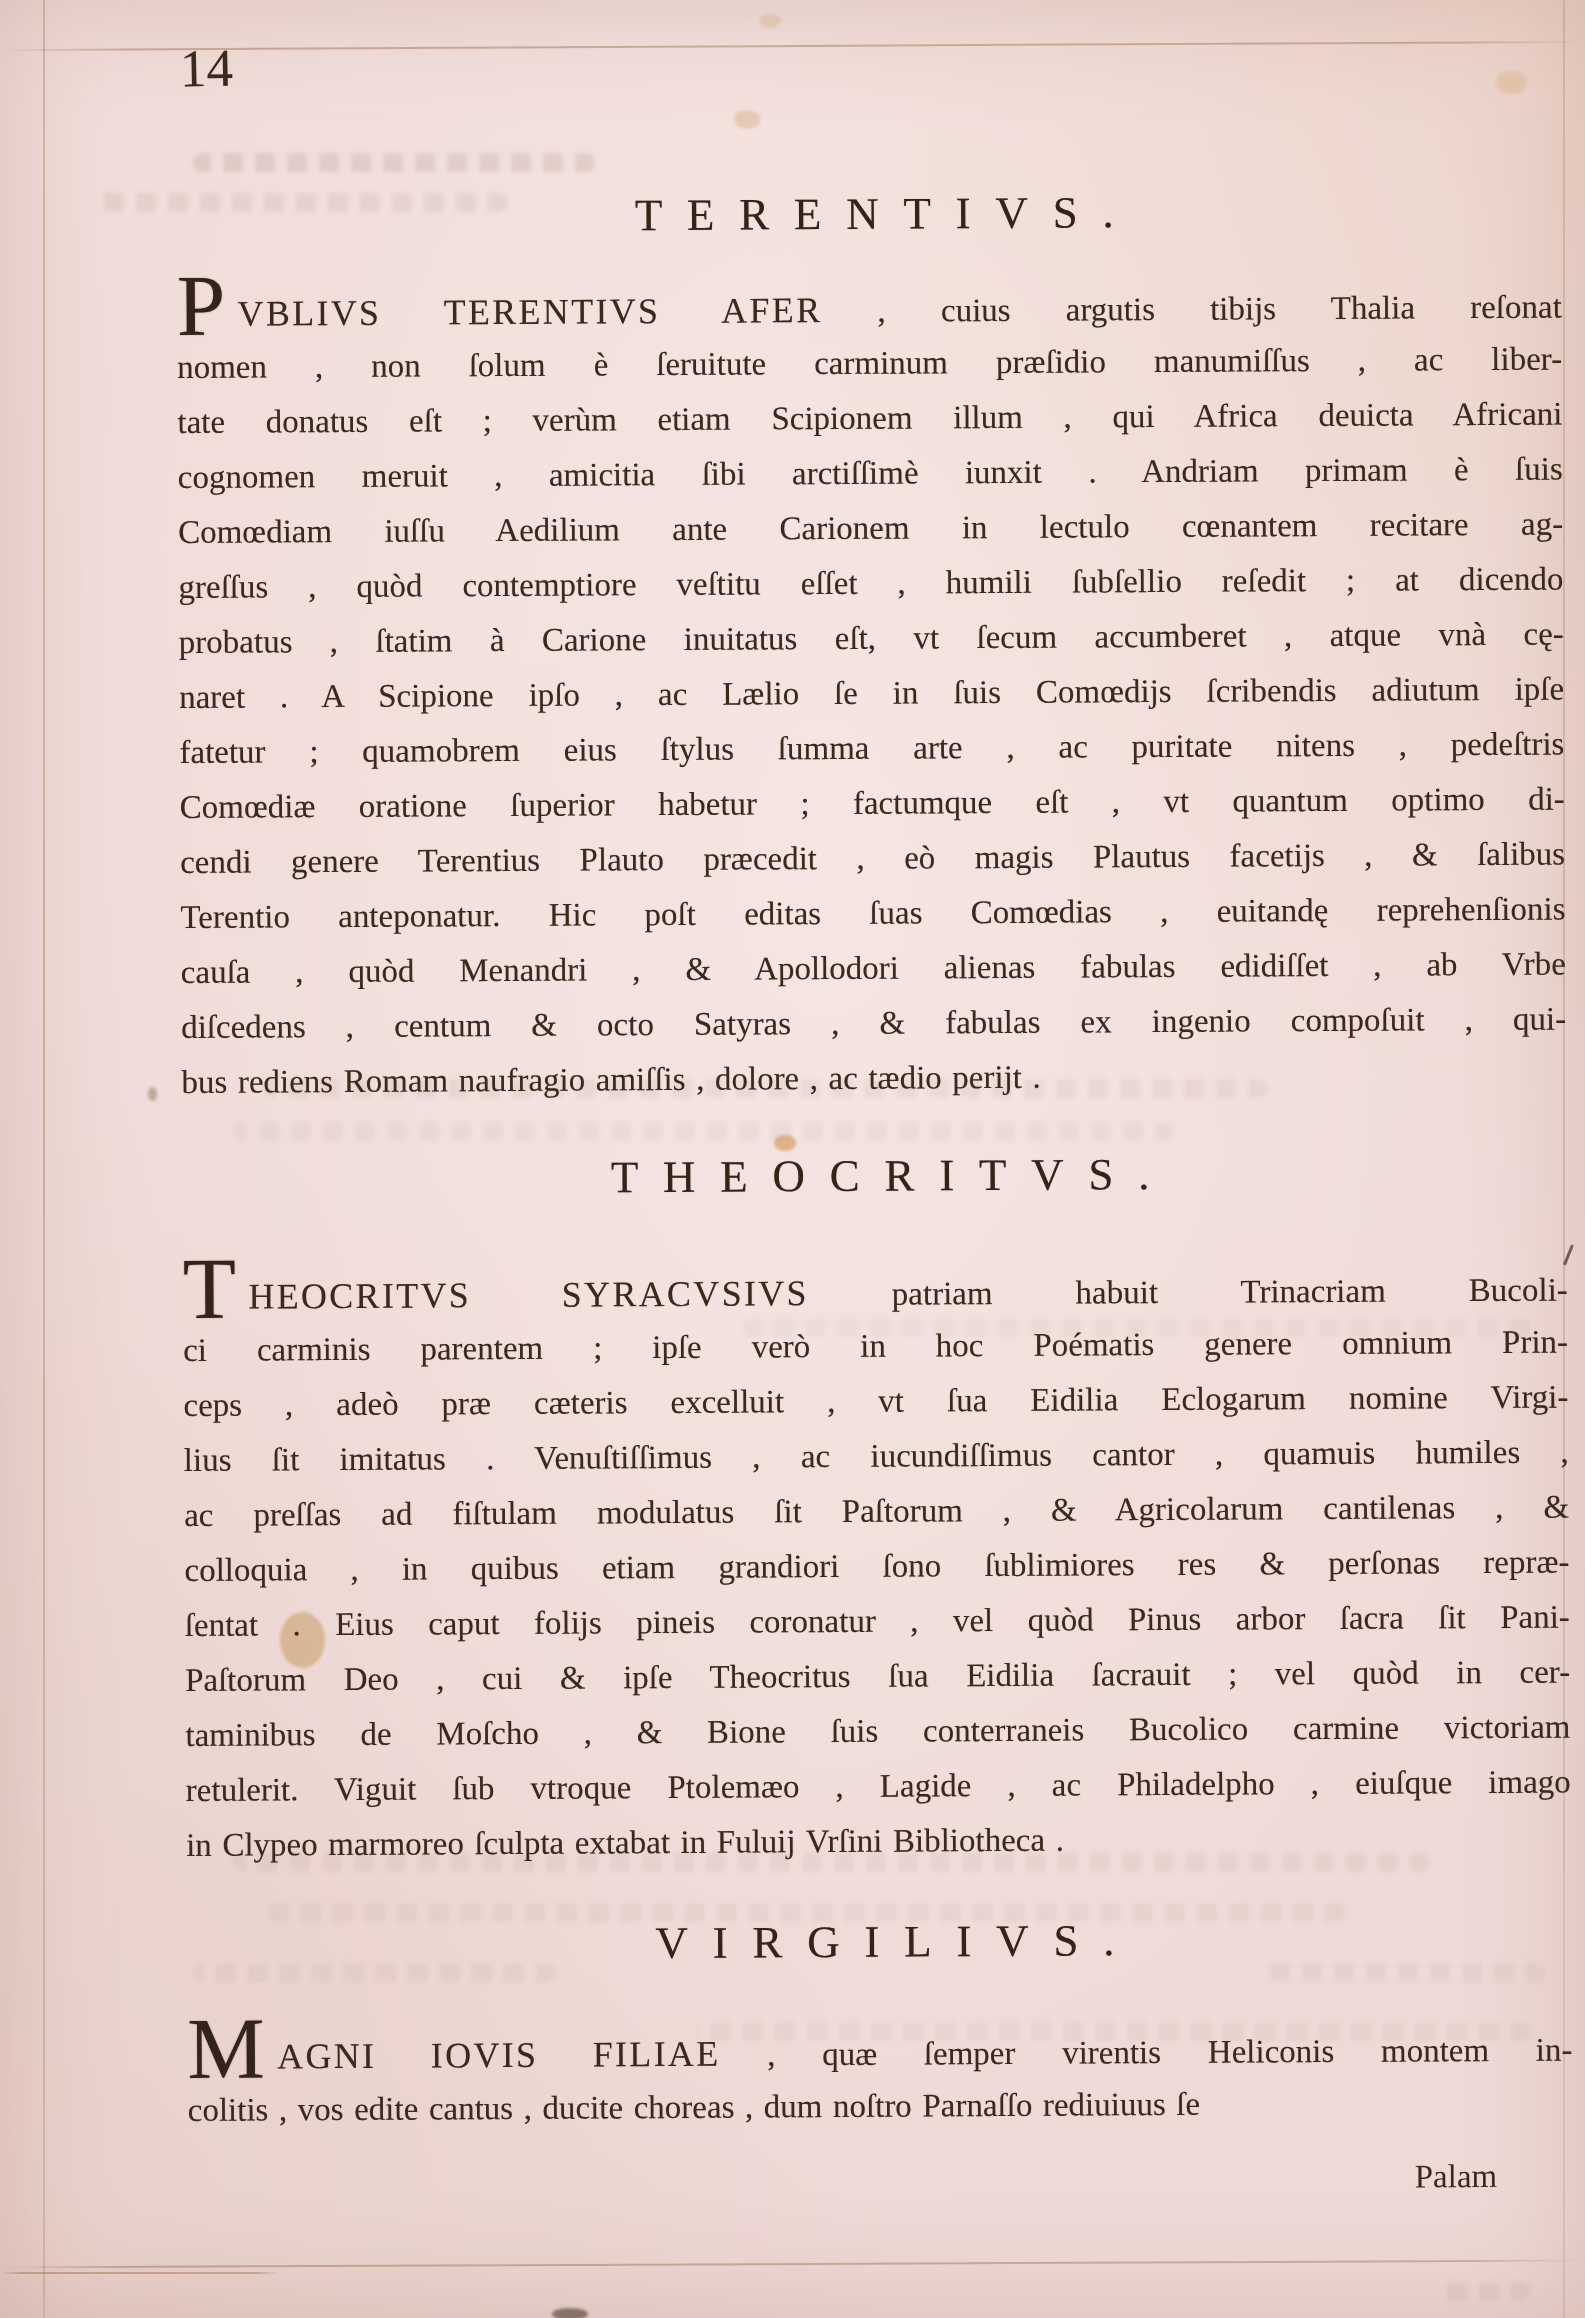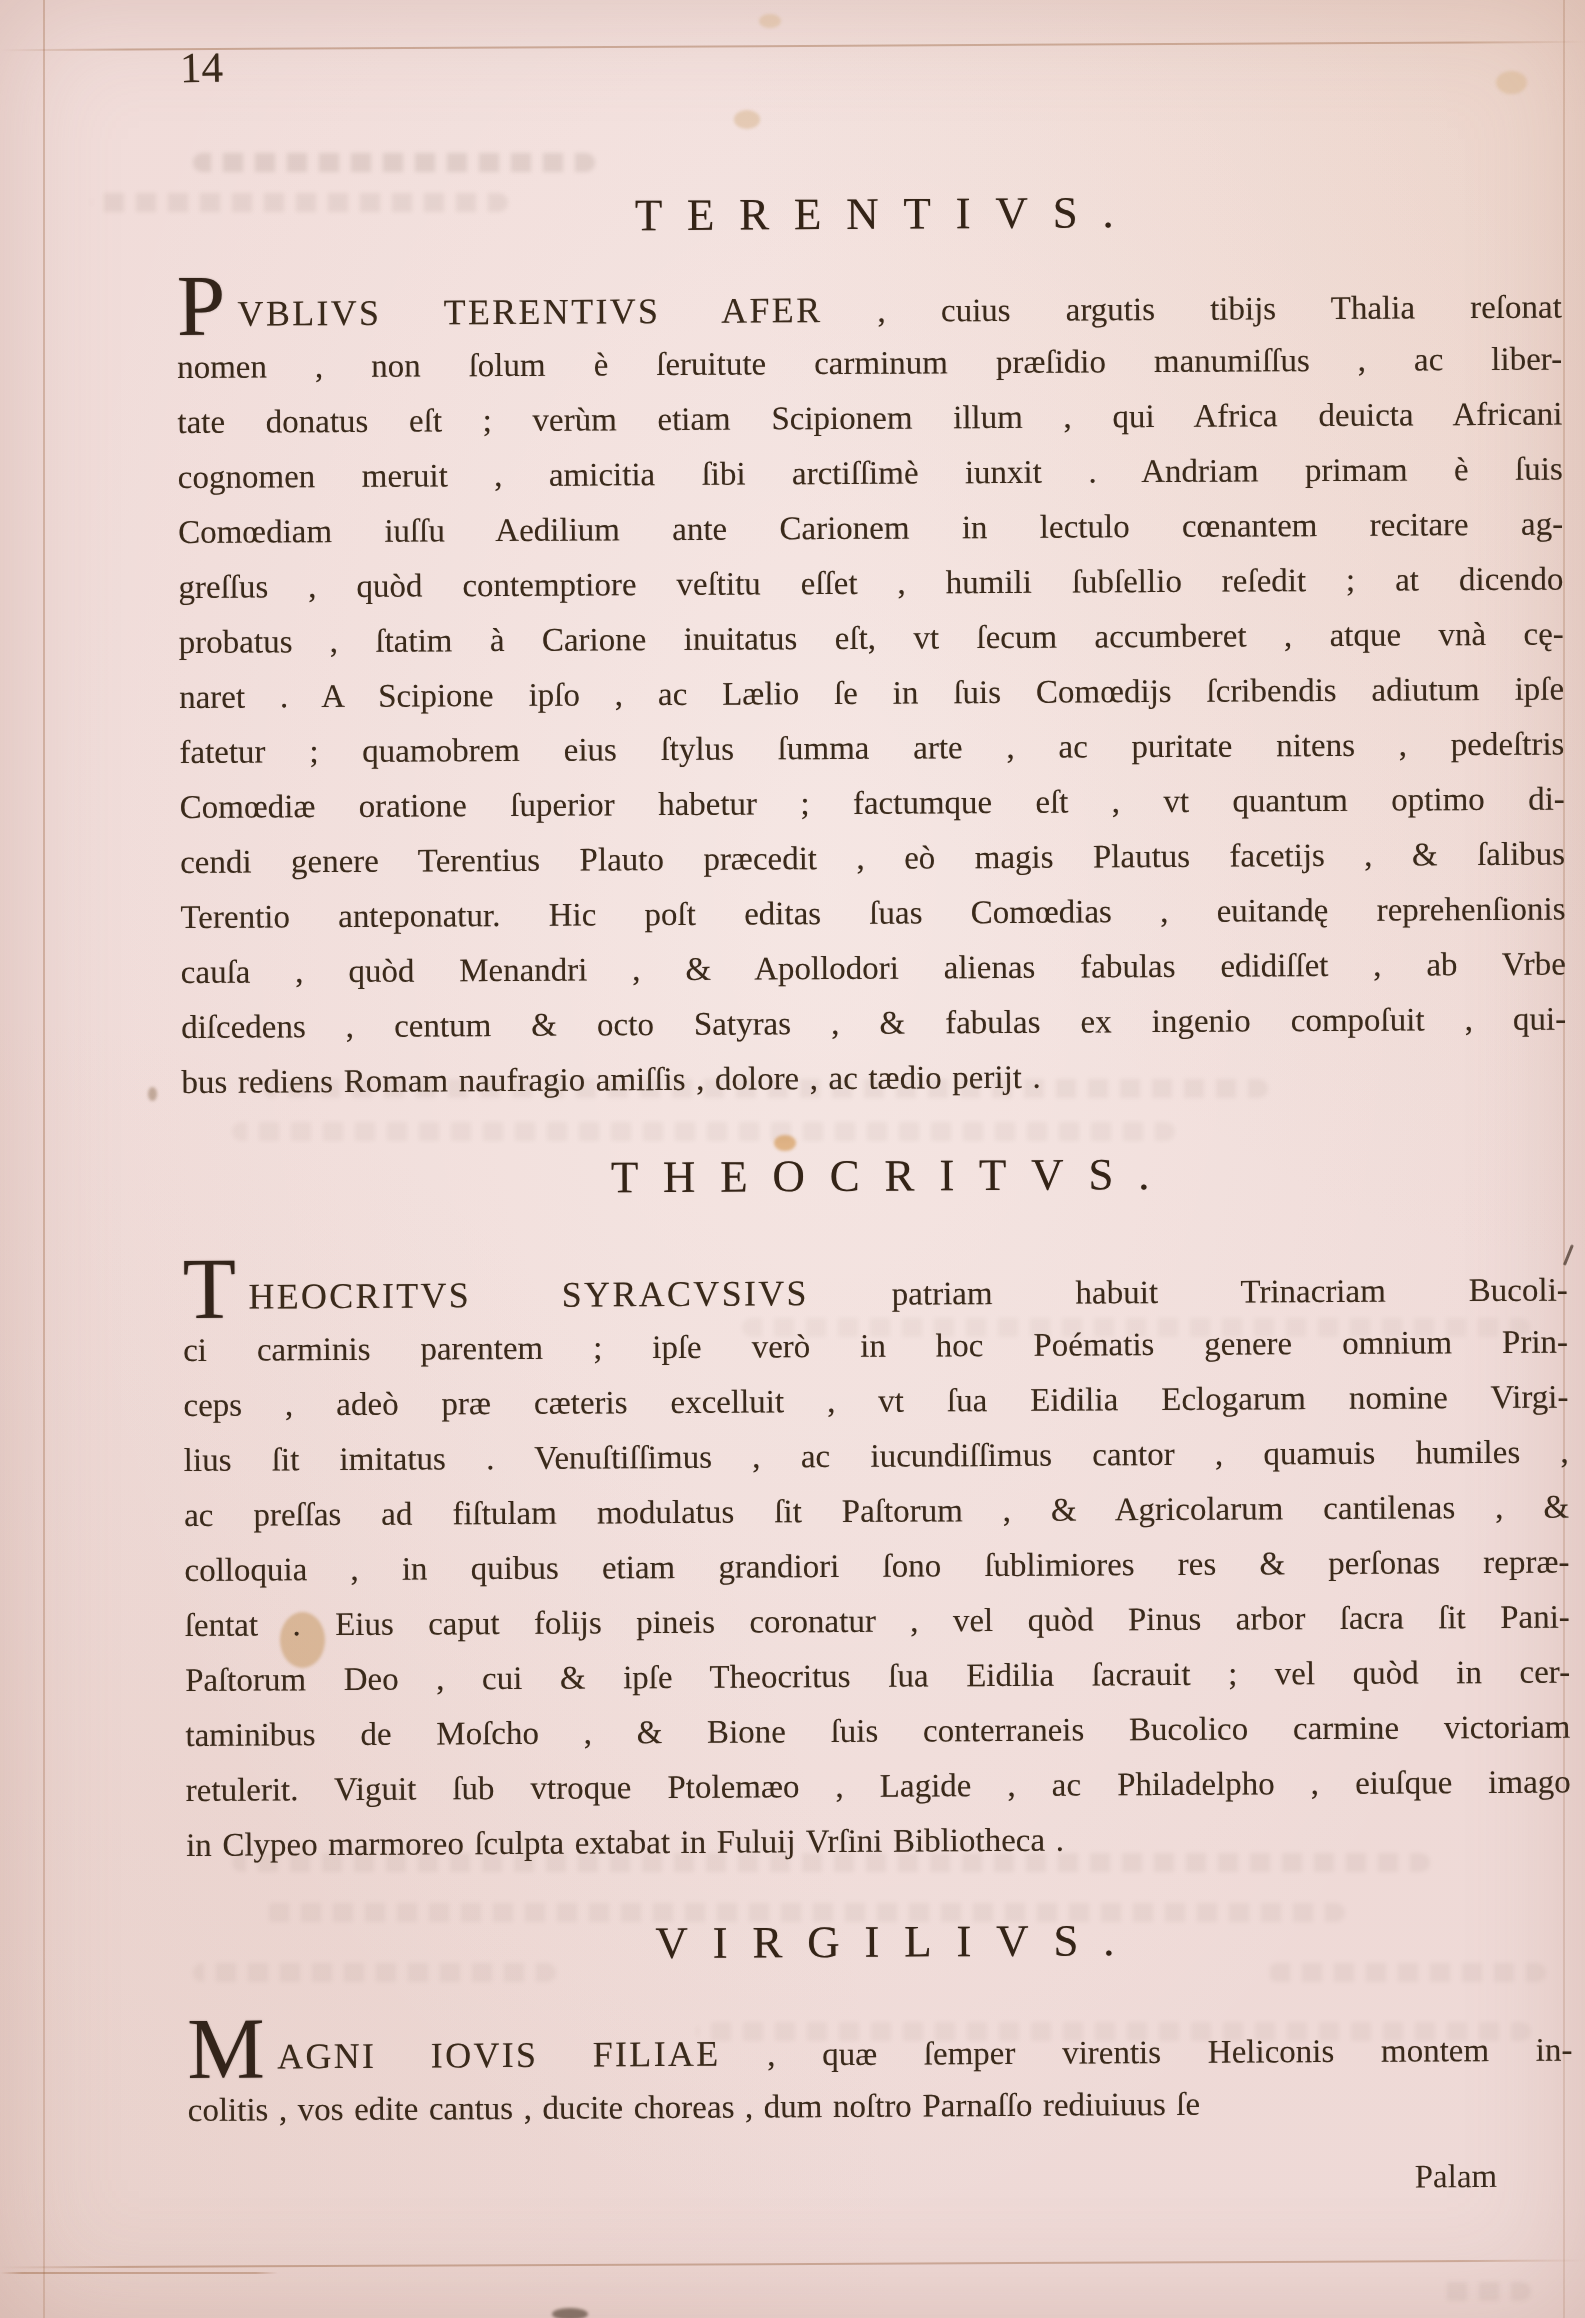--- a/index.html
+++ b/index.html
@@ -54,21 +54,21 @@
   }
   .line.last{text-align-last:left;}
   .dropcap{
     display:inline;position:relative;top:9.3px;
     font-size:87px;line-height:23px;margin-right:12.4px;
     color:#33241a;text-shadow:0 0 1.5px rgba(51,36,26,0.5);
   }
   .lead{font-size:36px;letter-spacing:2.3px;word-spacing:7px;}
   .catchword{margin-top:23px;padding-right:76px;font-size:33px;line-height:46px;text-align:right;}
   .page-number{
-    position:absolute;left:180px;top:45px;font-size:43px;line-height:46px;
+    position:absolute;left:180px;top:45px;font-size:53px;line-height:46px;
     transform:rotate(-1deg);color:#3a2a1b;text-shadow:0 0 0.8px rgba(58,42,27,0.4);
   }
 </style>
 </head>
 <body>
 
 <div class="page">
 
   <div class="crease h" style="left:0;right:0;top:45px;transform:rotate(-0.3deg);"></div>
   <div class="crease v" style="left:43px;top:0;bottom:0;"></div>

